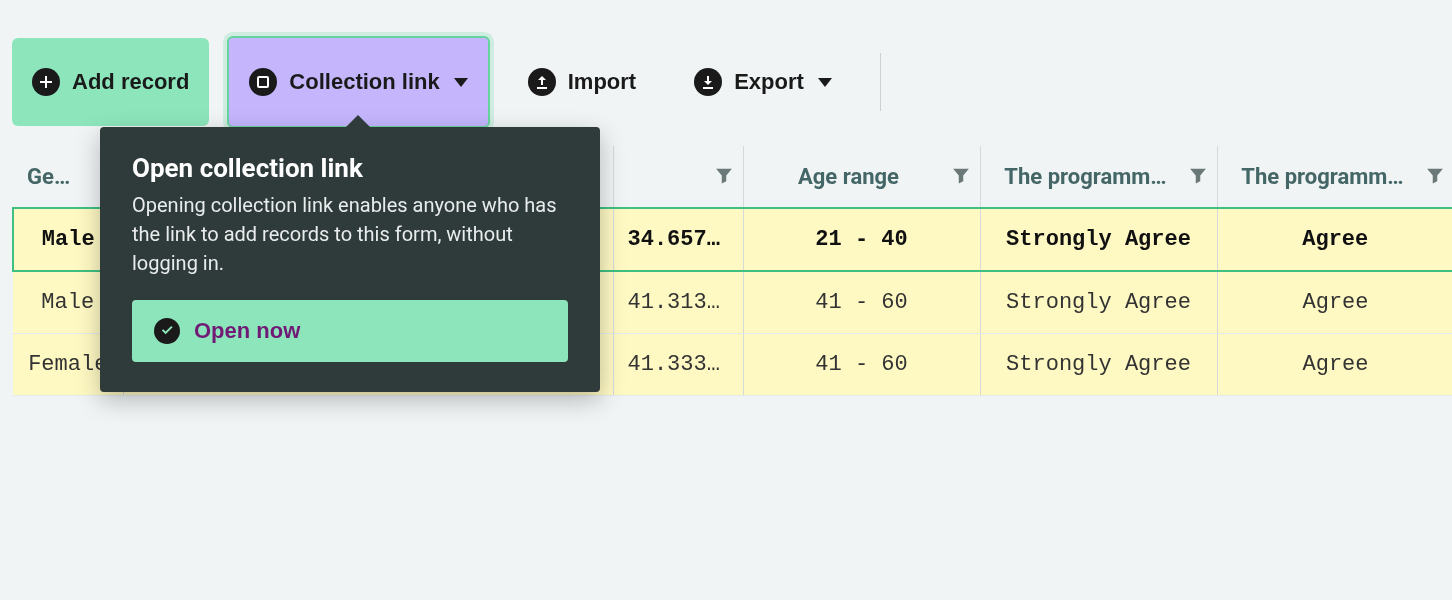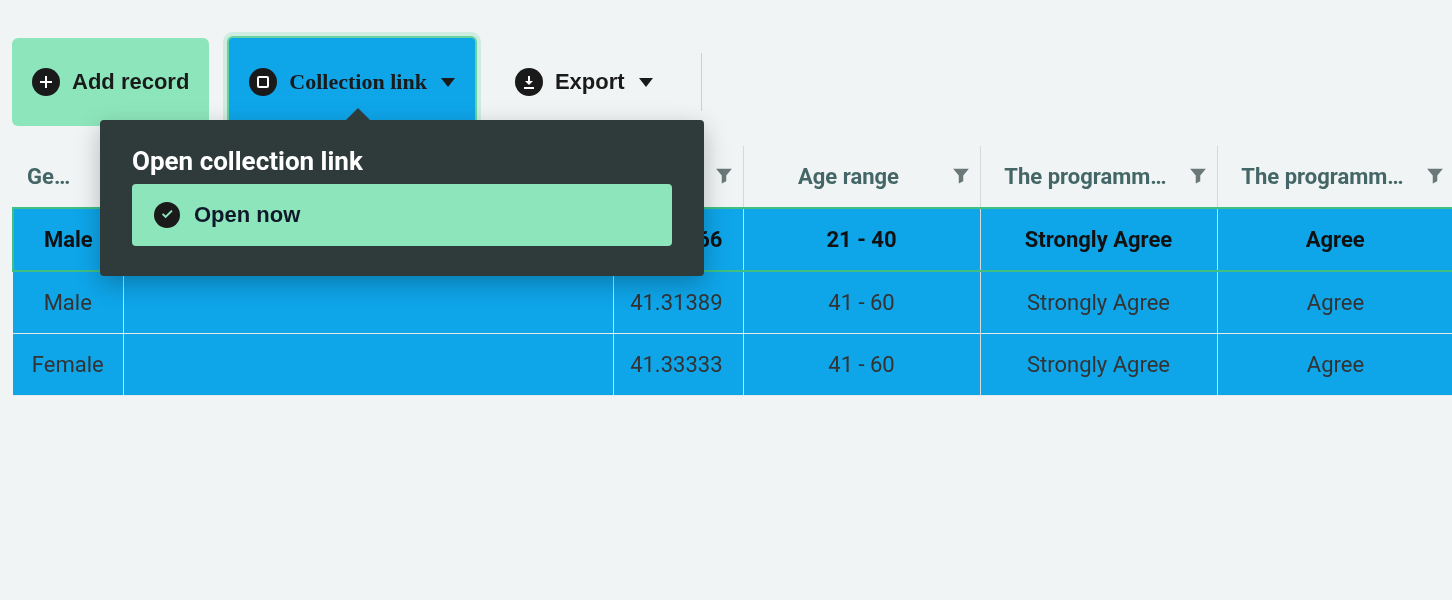--- a/index.html
+++ b/index.html
@@ -29,24 +29,23 @@
     border-radius: 6px;
     border: none;
     background: transparent;
     cursor: pointer;
     white-space: nowrap;
   }
   .btn-primary {
     background: #8de6bb;
   }
   .btn-outline {
-    background: #0ea5e9;
+    background: #c4b5fd;
     border: 2px solid #66d39e;
     box-shadow: 0 0 0 4px rgba(102,211,158,0.25);
-    font-family: Liberation Serif, serif;
   }
   .icon-circle {
     width: 28px; height: 28px;
     border-radius: 50%;
     background: #1a1a1a;
     color: #fff;
     display: inline-flex;
     align-items: center;
     justify-content: center;
     flex-shrink: 0;
@@ -91,22 +90,23 @@
   }
   .filter-icon {
     position: absolute;
     right: 10px;
     top: 50%;
     transform: translateY(-50%);
     color: #6b7878;
   }
   .filter-icon svg { width: 18px; height: 18px; fill: currentColor; }
   tbody tr td {
-    background: #0ea5e9;
+    background: #fef9c3;
     color: #333;
+    font-family: Liberation Mono, monospace;
   }
   tbody tr.selected td {
     font-weight: 700;
     color: #111;
     border-top: 2px solid #3fbf82;
     border-bottom: 2px solid #3fbf82;
   }
   tbody tr.selected td:first-child { border-left: 2px solid #3fbf82; }
   tbody tr.selected td:last-child { border-right: 2px solid #3fbf82; }
   tbody tr:not(.selected) td {
@@ -116,22 +116,22 @@
   .col-hidden { width: 490px; }
   .col-num { width: 130px; }
   .col-age { width: 237px; }
   .col-prog1 { width: 237px; }
   .col-prog2 { width: 237px; }
   td.num { text-align: right; padding-right: 20px; }
 
   .popover {
     position: absolute;
     left: 100px;
-    top: 120px;
-    width: 604px;
+    top: 127px;
+    width: 500px;
     background: #2f3a3a;
     color: #fff;
     border-radius: 4px;
     padding: 26px 32px 30px 32px;
     z-index: 100;
     box-shadow: 0 8px 24px rgba(0,0,0,0.25);
   }
   .popover::before {
     content: "";
     position: absolute;
@@ -151,21 +151,21 @@
     font-size: 20px;
     line-height: 1.45;
     color: #e8ecec;
     margin-bottom: 22px;
   }
   .open-now {
     display: flex;
     align-items: center;
     gap: 14px;
     background: #8de6bb;
-    color: #0f172a;
+    color: #701a75;
     font-size: 22px;
     font-weight: 700;
     border: none;
     border-radius: 4px;
     padding: 18px 22px;
     width: 100%;
     cursor: pointer;
     text-align: left;
     justify-content: flex-start;
   }
@@ -196,20 +196,28 @@
   <button class="btn btn-outline">
     <span class="icon-circle">
       <svg viewBox="0 0 16 16">
           <rect x="3" y="3" width="10" height="10" rx="1" fill="none" stroke="#fff" stroke-width="2"></rect>
         </svg>
     </span>
     <span>Collection link</span>
     <span class="chevron-down"></span>
   </button>
 
+  <button class="btn">
+    <span class="icon-circle">
+      <svg viewBox="0 0 16 16">
+          <path d="M8 2l4 4h-3v5H7V6H4l4-4zM3 13h10v2H3z"></path>
+        </svg>
+    </span>
+    <span>Import</span>
+  </button>
 
   <button class="btn">
     <span class="icon-circle">
       <svg viewBox="0 0 16 16">
           <path d="M8 11L4 7h3V2h2v5h3l-4 4zM3 13h10v2H3z"></path>
         </svg>
     </span>
     <span>Export</span>
     <span class="chevron-down"></span>
   </button>
@@ -291,20 +299,21 @@
           <td>41 - 60</td>
           <td>Strongly Agree</td>
           <td>Agree</td>
         </tr>
       </tbody>
   </table>
 </div>
 
 <div class="popover">
   <h3>Open collection link</h3>
+  <p>Opening collection link enables anyone who has the link to add records to this form, without logging in.</p>
   <button class="open-now">
     <span class="check-circle">
       <svg viewBox="0 0 16 16">
           <path d="M6 11L2 7l1.5-1.5L6 8l6-6L13.5 3.5z"></path>
         </svg>
     </span>
     <span>Open now</span>
   </button>
 </div>
 

